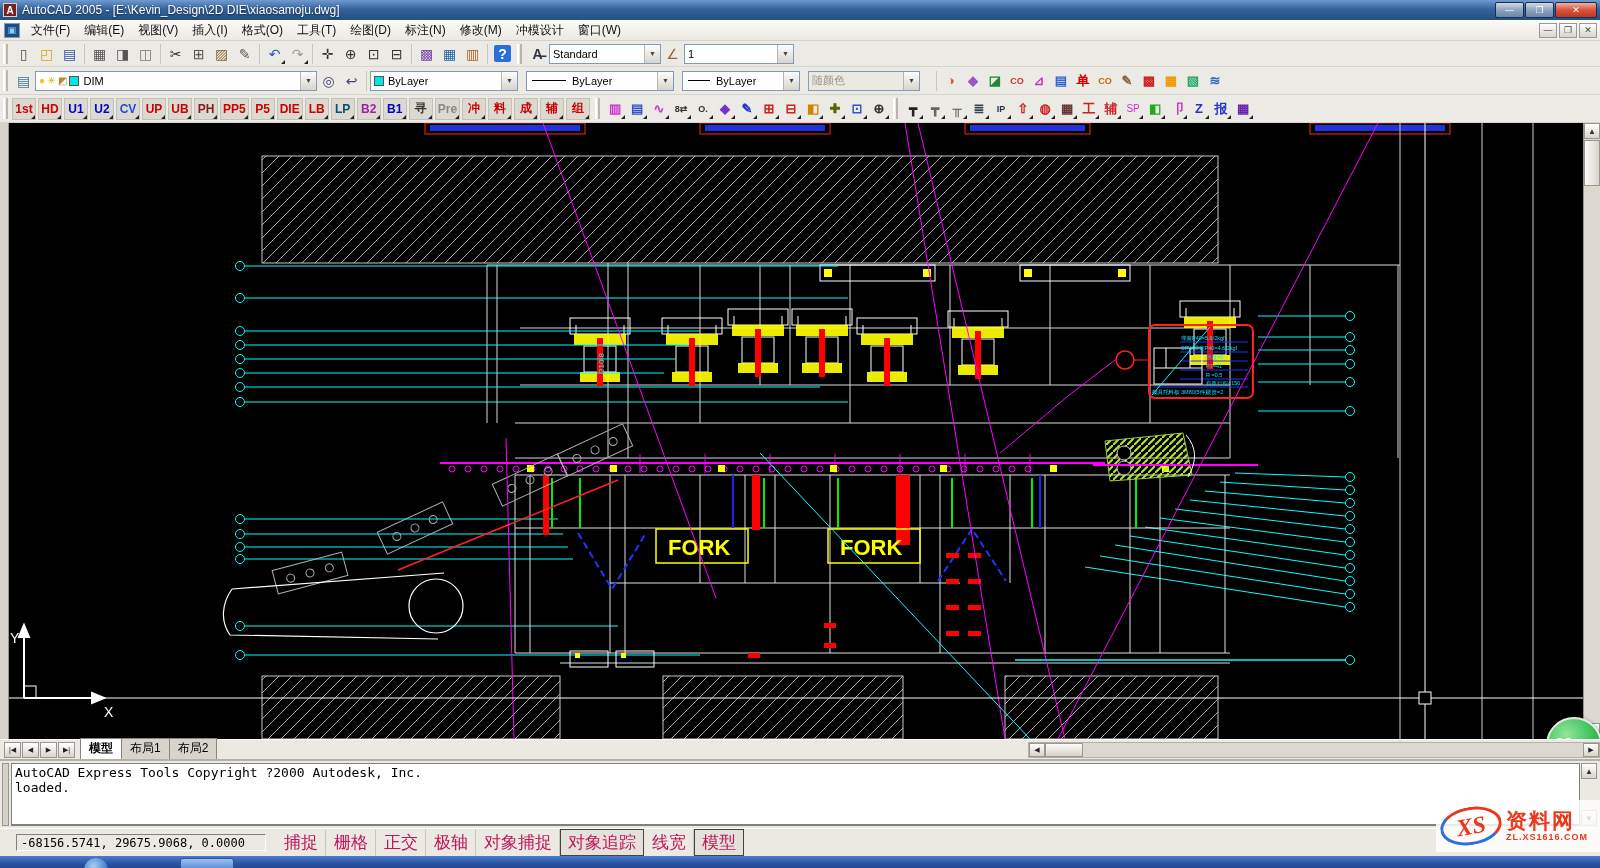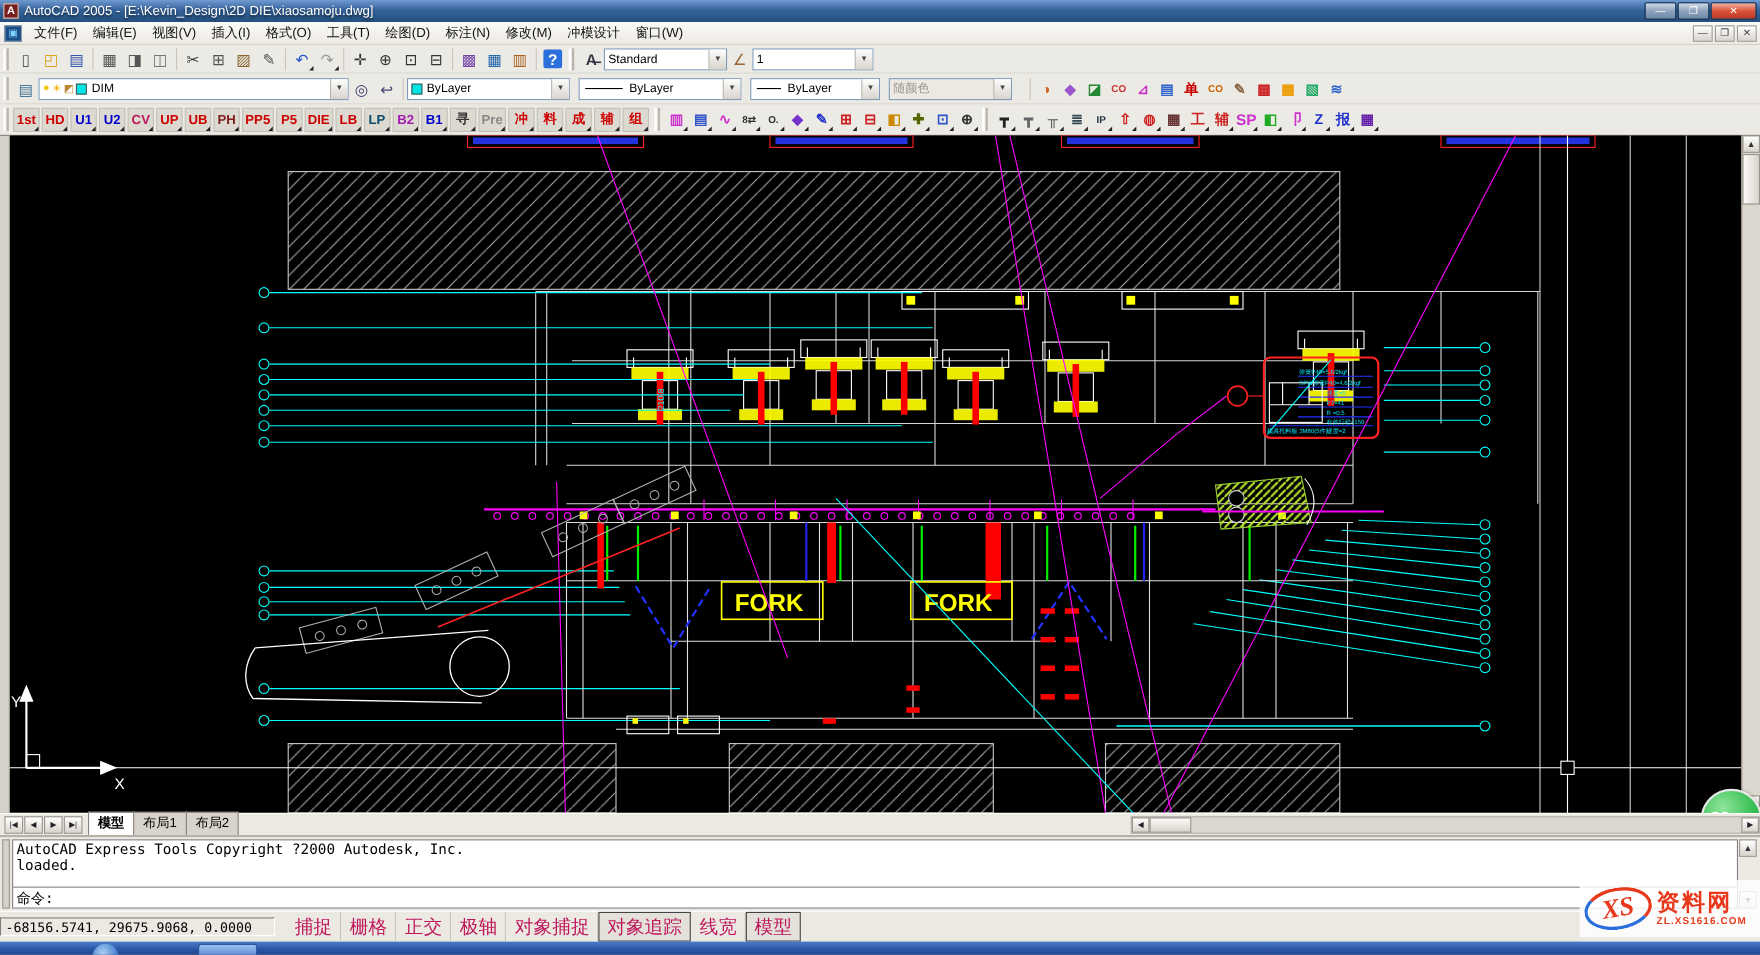--- a/index.html
+++ b/index.html
@@ -63,21 +63,21 @@
 
   
   .cmdwrap { flex:0 0 69px; border-top:2px solid #b5b1a8; background:#ece9e2; display:flex; padding:2px 2px 2px 2px; }
   .cmd-grip { width:7px; background:#d6d2ca; border:1px solid #9a968e; margin-right:2px; }
   .cmd-main { flex:1; display:flex; flex-direction:column; border:1px solid #808080; background:#fff; }
   .cmd-hist { flex:1; font-family:"DejaVu Sans Mono", monospace; font-size:13px; line-height:15px; padding:1px 3px; color:#000; border-bottom:1px solid #808080; }
   .cmd-prompt { height:18px; font-family:"DejaVu Sans Mono", monospace; font-size:13px; padding:1px 3px; }
   .cmd-scroll { width:17px; display:flex; flex-direction:column; justify-content:space-between; margin-left:1px; }
 
   
-  .statusbar { flex:0 0 21px; background:#ece9e2; border-top:1px solid #fff; display:flex; align-items:center; padding:0 0; }
+  .statusbar { flex:0 0 21px; background:#ece9e2; border-top:1px solid #fff; display:flex; align-items:center; padding:0 16px; }
   .coords { width:250px; height:17px; border:1px solid; border-color:#808080 #fff #fff #808080; font-family:"DejaVu Sans Mono", monospace; font-size:12px; padding:0 4px; display:flex; align-items:center; background:#ece9e2; margin-right:10px; }
   .toggle { padding:1px 7px; font-size:17px; color:#be185d; border:1px solid transparent; border-right:1px solid #c9c5bc; }
   .toggle.on { border:1px solid #444; background:#e4e1da; }
 
   
   .taskbar { flex:0 0 16px; background:linear-gradient(#4a7ccc,#2a55a4 45%,#1b3d85); position:relative; }
   .orb { position:absolute; left:84px; top:2px; width:24px; height:24px; border-radius:50%; background:radial-gradient(circle at 40% 35%, #bfe6ff, #3d7ad1 70%, #1b3d85); opacity:.85; }
   .qlaunch { position:absolute; left:180px; top:2px; width:54px; height:12px; border-radius:3px; background:linear-gradient(#9cc0f0,#5d8cd4); border:1px solid #2c569e; }
 
   
@@ -299,21 +299,21 @@
         </div>
         <div class="die-btn">
           <span style="color: rgb(0, 0, 204);">U1</span>
           <span class="flyout"></span>
         </div>
         <div class="die-btn">
           <span style="color: rgb(0, 0, 204);">U2</span>
           <span class="flyout"></span>
         </div>
         <div class="die-btn">
-          <span style="color: #be185d;">CV</span>
+          <span style="color: #1d4ed8;">CV</span>
           <span class="flyout"></span>
         </div>
         <div class="die-btn">
           <span style="color: rgb(204, 0, 0);">UP</span>
           <span class="flyout"></span>
         </div>
         <div class="die-btn">
           <span style="color: rgb(204, 0, 0);">UB</span>
           <span class="flyout"></span>
         </div>
@@ -469,21 +469,21 @@
         </div>
         <div class="tbtn small">
           <span style="color: rgb(204, 34, 34); font-weight: bold; font-size: 13px;">工</span>
           <span class="flyout"></span>
         </div>
         <div class="tbtn small">
           <span style="color: rgb(204, 34, 34); font-weight: bold; font-size: 13px;">辅</span>
           <span class="flyout"></span>
         </div>
         <div class="tbtn small">
-          <span style="color: rgb(204, 51, 204); font-weight: bold; font-size: 14px;">SP</span>
+          <span style="color: rgb(204, 51, 204); font-weight: normal; font-size: 10px;">SP</span>
           <span class="flyout"></span>
         </div>
         <div class="tbtn small">
           <span style="color: rgb(34, 170, 34); font-weight: bold; font-size: 13px;">◧</span>
           <span class="flyout"></span>
         </div>
         <div class="tbtn small">
           <span style="color: rgb(204, 51, 204); font-weight: bold; font-size: 13px;">卩</span>
           <span class="flyout"></span>
         </div>
@@ -908,21 +908,20 @@
     </div>
   </div>
 
   <div class="cmdwrap">
     <div class="cmd-grip"></div>
     <div class="cmd-main">
       <div class="cmd-hist">
         <div>AutoCAD Express Tools Copyright ?2000 Autodesk, Inc.</div>
         <div>loaded.</div>
       </div>
-      <div class="cmd-prompt">命令:</div>
     </div>
     <div class="cmd-scroll">
       <div class="vs-btn">▲</div>
       <div class="vs-btn">▼</div>
     </div>
   </div>
 
   <div class="statusbar">
     <div class="coords">-68156.5741, 29675.9068, 0.0000</div>
     <div id="toggles" style="display:flex;align-items:center">

